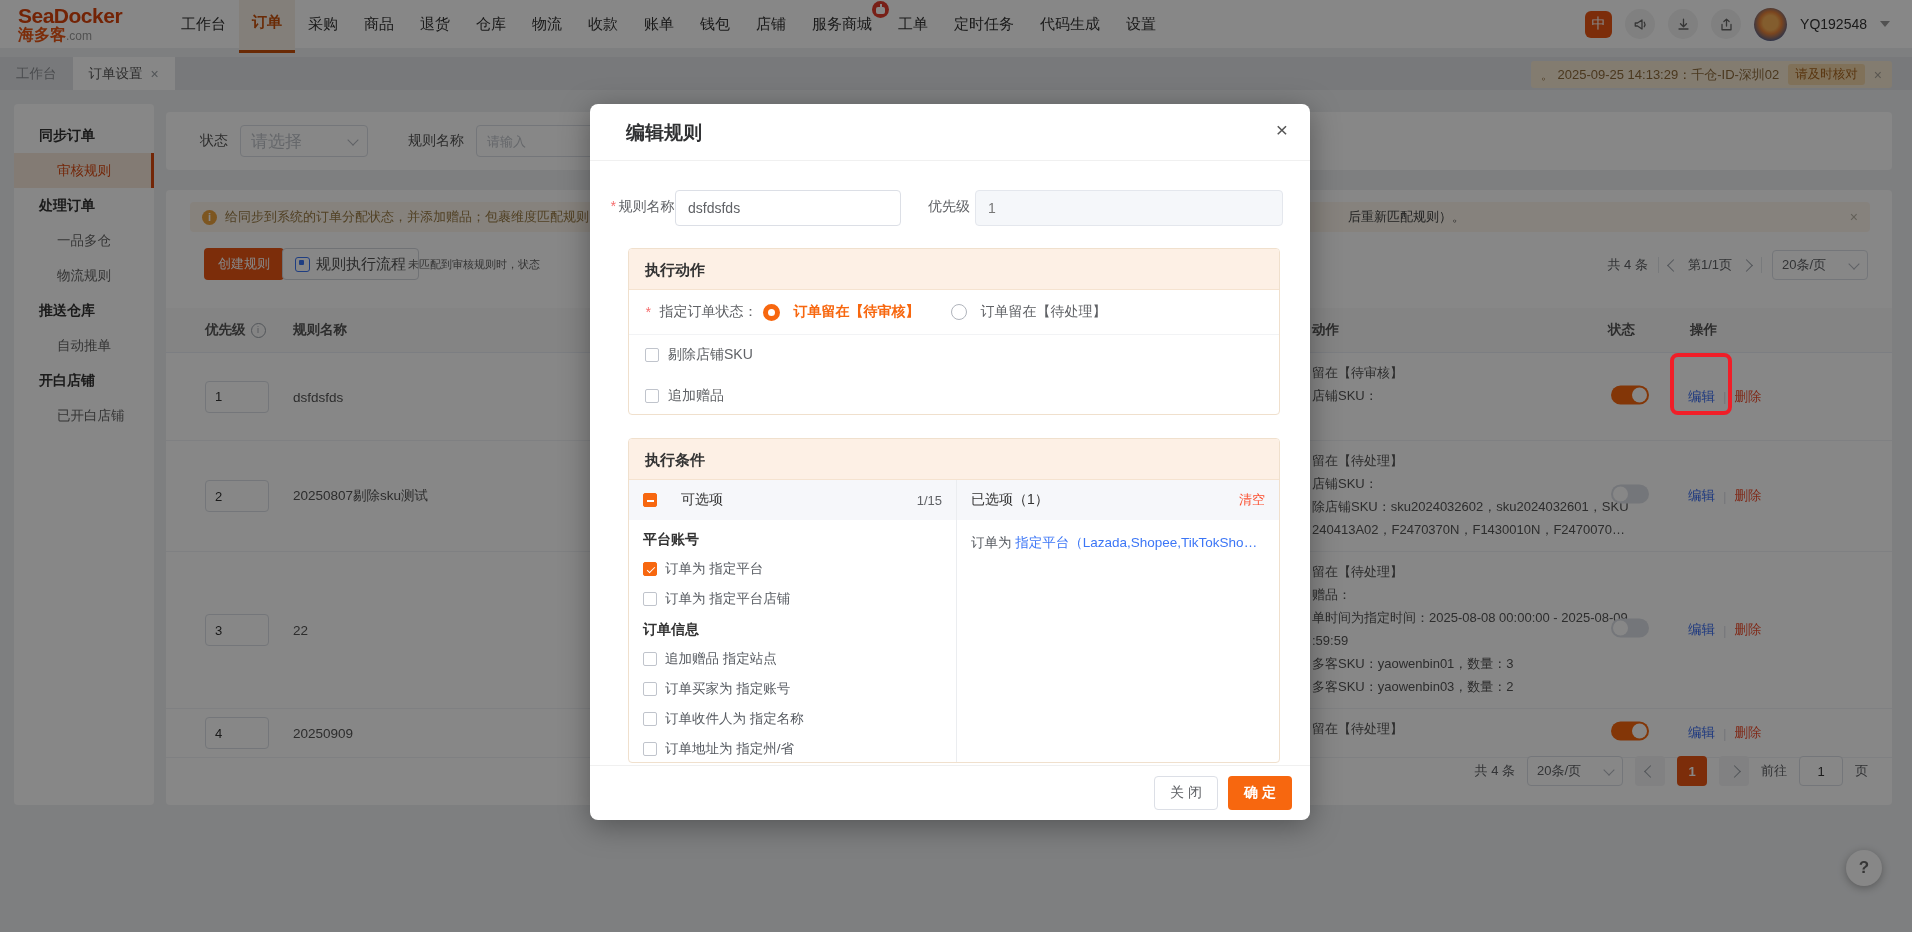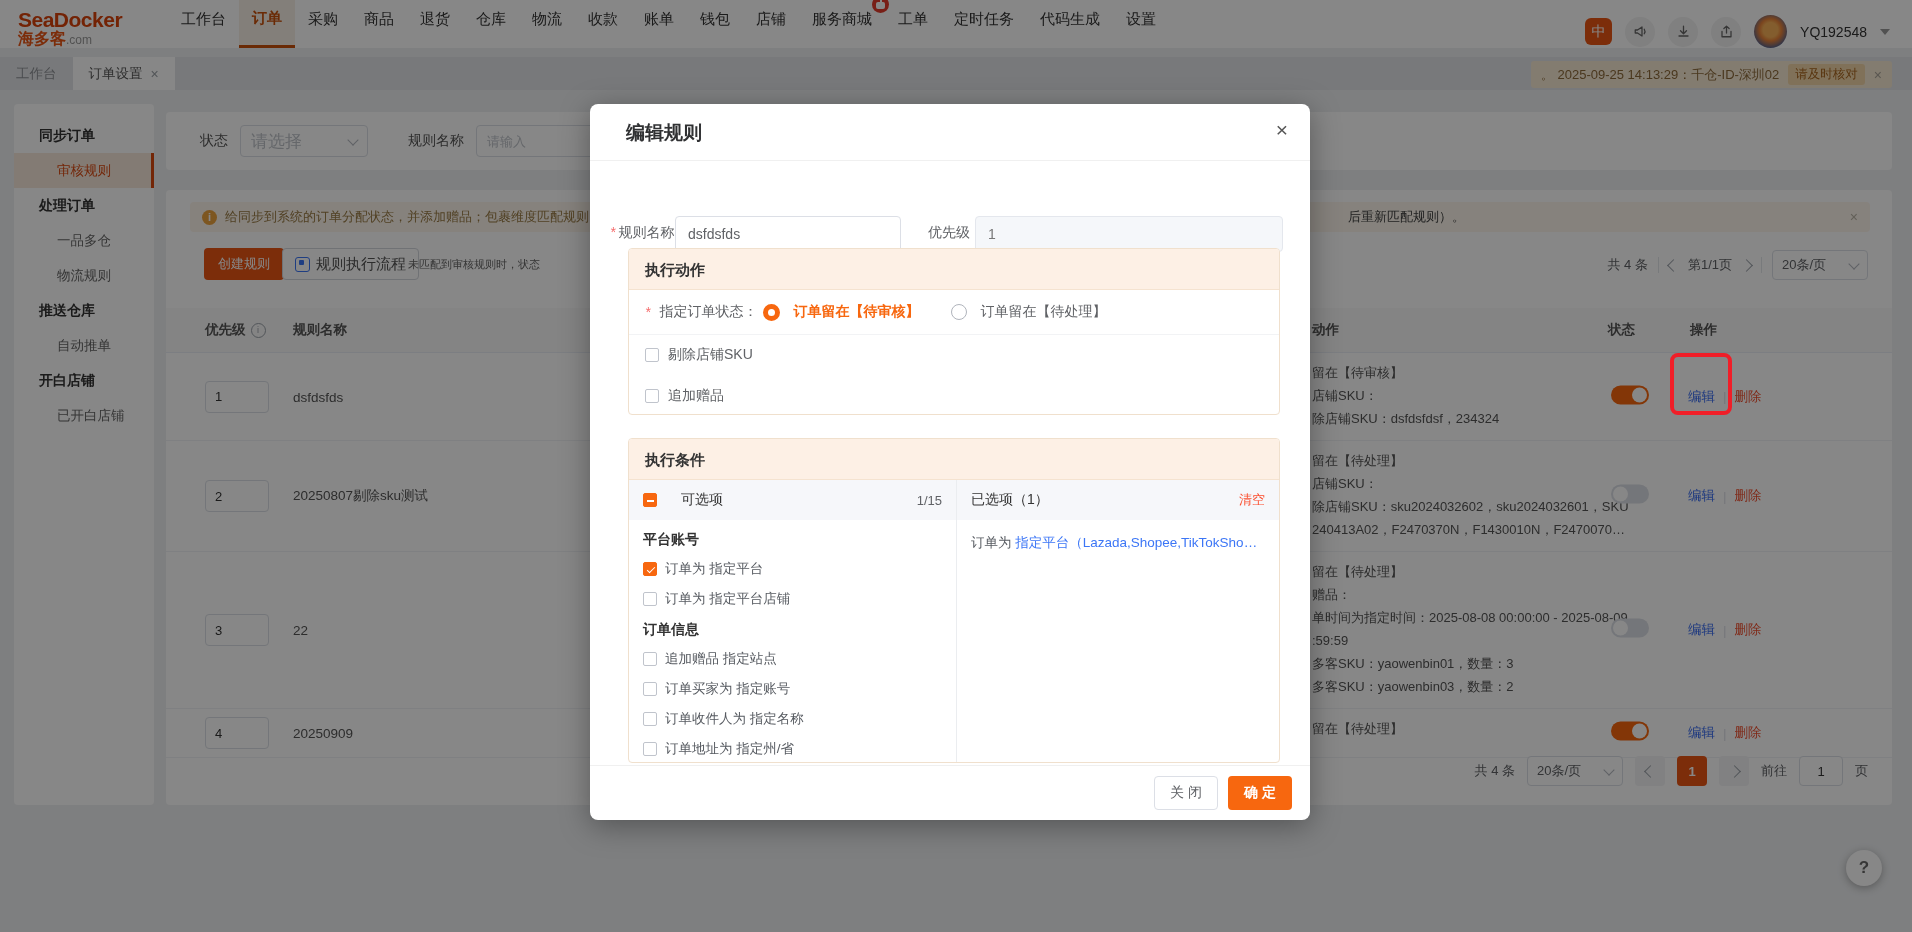--- a/index.html
+++ b/index.html
@@ -1,20 +1,20 @@
 <!DOCTYPE html>
 <html><head>
 <meta charset="utf-8">
 <style>
   html,body{margin:0;padding:0;width:1912px;height:932px;overflow:hidden;
     font-family:"Liberation Sans","DejaVu Sans",sans-serif;background:#eef0f2;}
   .page{position:relative;width:1912px;height:932px;}
 
   
-  .topbar{position:absolute;left:0;top:0;width:100%;height:48px;background:#fff;display:flex;align-items:flex-end;box-sizing:border-box;}
+  .topbar{position:absolute;left:0;top:0;width:100%;height:48px;background:#fff;display:flex;align-items:center;box-sizing:border-box;}
   .logo{width:150px;padding-left:18px;line-height:1.05;}
   .logo .l1{font-size:21px;font-weight:bold;color:#d9420b;letter-spacing:-.5px;}
   .logo .l2 b{font-size:16px;color:#ea5514;}
   .logo .l2 span{font-size:12px;color:#9a9a9a;}
   .nav{display:flex;height:57px;align-items:stretch;}
   .nav-item{display:flex;align-items:center;padding:0 13px;font-size:15px;color:#333;cursor:pointer;position:relative;}
   .nav-item.active{color:#c8500a;background:#f8f0e7;border-bottom:3px solid #c8500a;font-weight:bold;}
   .nav-badge{position:absolute;top:5px;right:-4px;width:17px;height:17px;border-radius:50%;background:#e23c2c;}
   .nav-badge::before{content:"";position:absolute;left:4px;top:6px;width:9px;height:7px;border-radius:2px;background:#fff;}
   .nav-badge::after{content:"";position:absolute;left:7.5px;top:3px;width:2px;height:3px;background:#fff;}
@@ -105,21 +105,21 @@
   .goto-input{width:44px;height:30px;border:1px solid #dcdfe6;border-radius:4px;box-sizing:border-box;text-align:center;font-size:13px;color:#333;}
 
   .help-fab{position:absolute;left:1846px;top:850px;width:36px;height:36px;border-radius:50%;background:#fff;box-shadow:0 2px 8px rgba(0,0,0,.3);display:flex;align-items:center;justify-content:center;font-size:17px;font-weight:bold;color:#666;}
 
   
   .overlay{position:absolute;left:0;top:0;width:100%;height:100%;background:rgba(0,0,0,.47);z-index:100;}
   .modal{position:absolute;left:590px;top:104px;width:720px;height:716px;background:#fff;border-radius:8px;box-shadow:0 6px 30px rgba(0,0,0,.35);z-index:200;}
   .m-header{position:relative;height:56px;border-bottom:1px solid #f0f0f0;}
   .m-title{position:absolute;left:36px;top:16px;font-size:19px;font-weight:bold;color:#303133;}
   .m-close{position:absolute;right:22px;top:14px;font-size:21px;color:#555;cursor:pointer;}
-  .m-row{position:absolute;left:20px;top:86px;right:27px;height:36px;font-size:14px;color:#606266;margin-top:26px;}
+  .m-row{position:absolute;left:20px;top:86px;right:27px;height:36px;font-size:14px;color:#606266;}
   .req{color:#f56c6c;margin-right:3px;}
   .m-lab1{position:absolute;left:0;top:8px;}
   .m-name-input{position:absolute;left:65px;top:0;width:226px;height:36px;border:1px solid #dcdfe6;border-radius:4px;box-sizing:border-box;padding:0 12px;font-size:14px;color:#606266;}
   .m-lab2{position:absolute;left:318px;top:8px;}
   .m-prio-input{position:absolute;left:365px;top:0;width:308px;height:36px;border:1px solid #e4e7ed;background:#f5f7fa;border-radius:4px;box-sizing:border-box;padding:0 12px;font-size:14px;color:#777;}
   .sec-box{position:absolute;left:38px;width:652px;border:1px solid #f0e0cd;border-radius:4px;box-sizing:border-box;overflow:hidden;background:#fff;}
   .box-action{top:144px;height:167px;}
   .box-cond{top:334px;height:325px;}
   .sec-head{height:41px;line-height:41px;background:#fdf0e5;padding:0 16px;font-size:15px;font-weight:bold;color:#333;border-bottom:1px solid #f5e3d0;box-sizing:border-box;}
   .act-row{display:flex;align-items:center;padding:0 16px;border-bottom:1px solid #f2f3f5;font-size:14px;color:#606266;}
@@ -319,21 +319,20 @@
         <div class="hc" style="left:1442px">状态</div>
         <div class="hc" style="left:1524px">操作</div>
       </div>
       <div id="tbody">
           <div class="trow" style="height: 87px;">
             <div class="cell c-prio"><input class="prio-input" value="1" style=""></div>
             <div class="cell c-name">dsfdsfds</div>
             <div class="cell c-action">
               <div class="action-line">留在【待审核】</div>
               <div class="action-line">店铺SKU：</div>
-              <div class="action-line">除店铺SKU：dsfdsfdsf，234324</div>
             </div>
             <div class="cell c-status"><span class="toggle on"></span></div>
             <div class="cell c-ops">
               <a class="lnk edit">编辑</a>
               <span class="sep">|</span>
               <a class="lnk del">删除</a>
             </div>
           </div>
           <div class="trow" style="height: 110px;">
             <div class="cell c-prio"><input class="prio-input" value="2" style=""></div>

